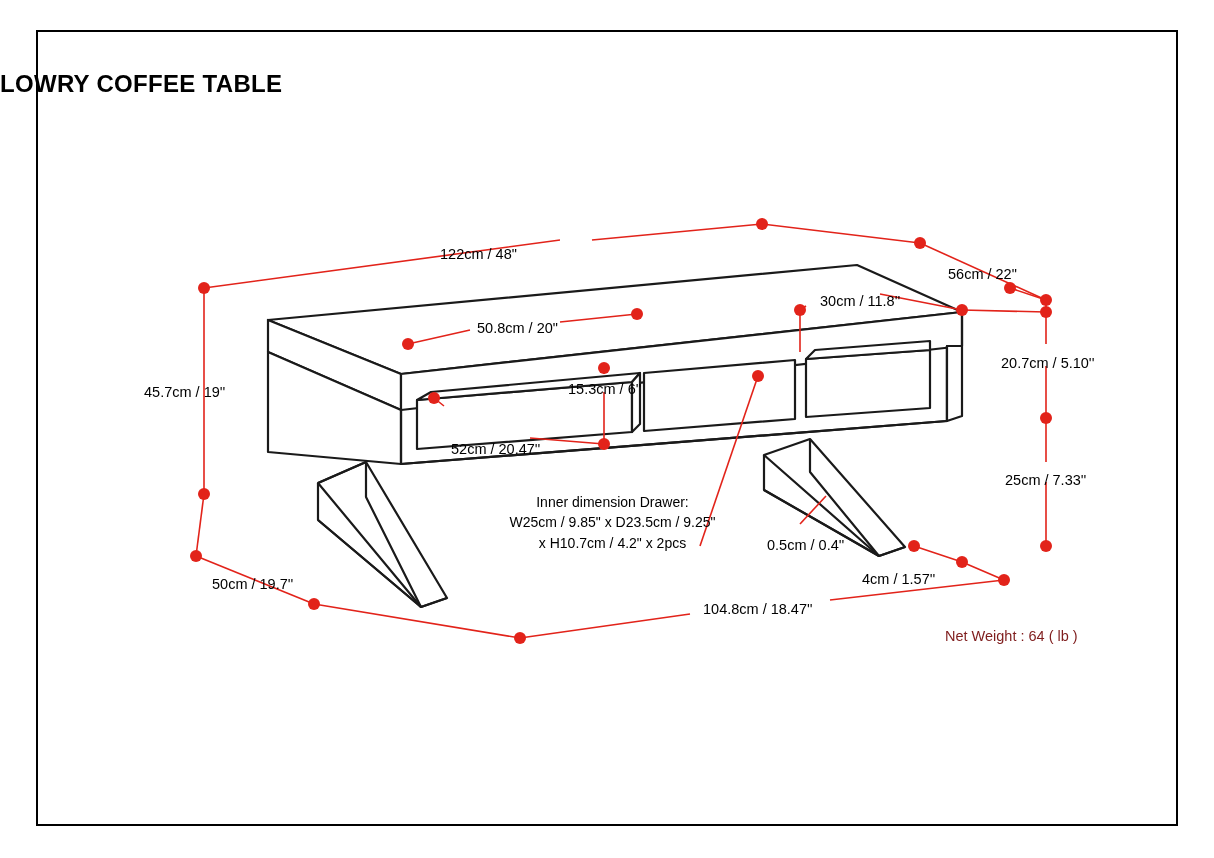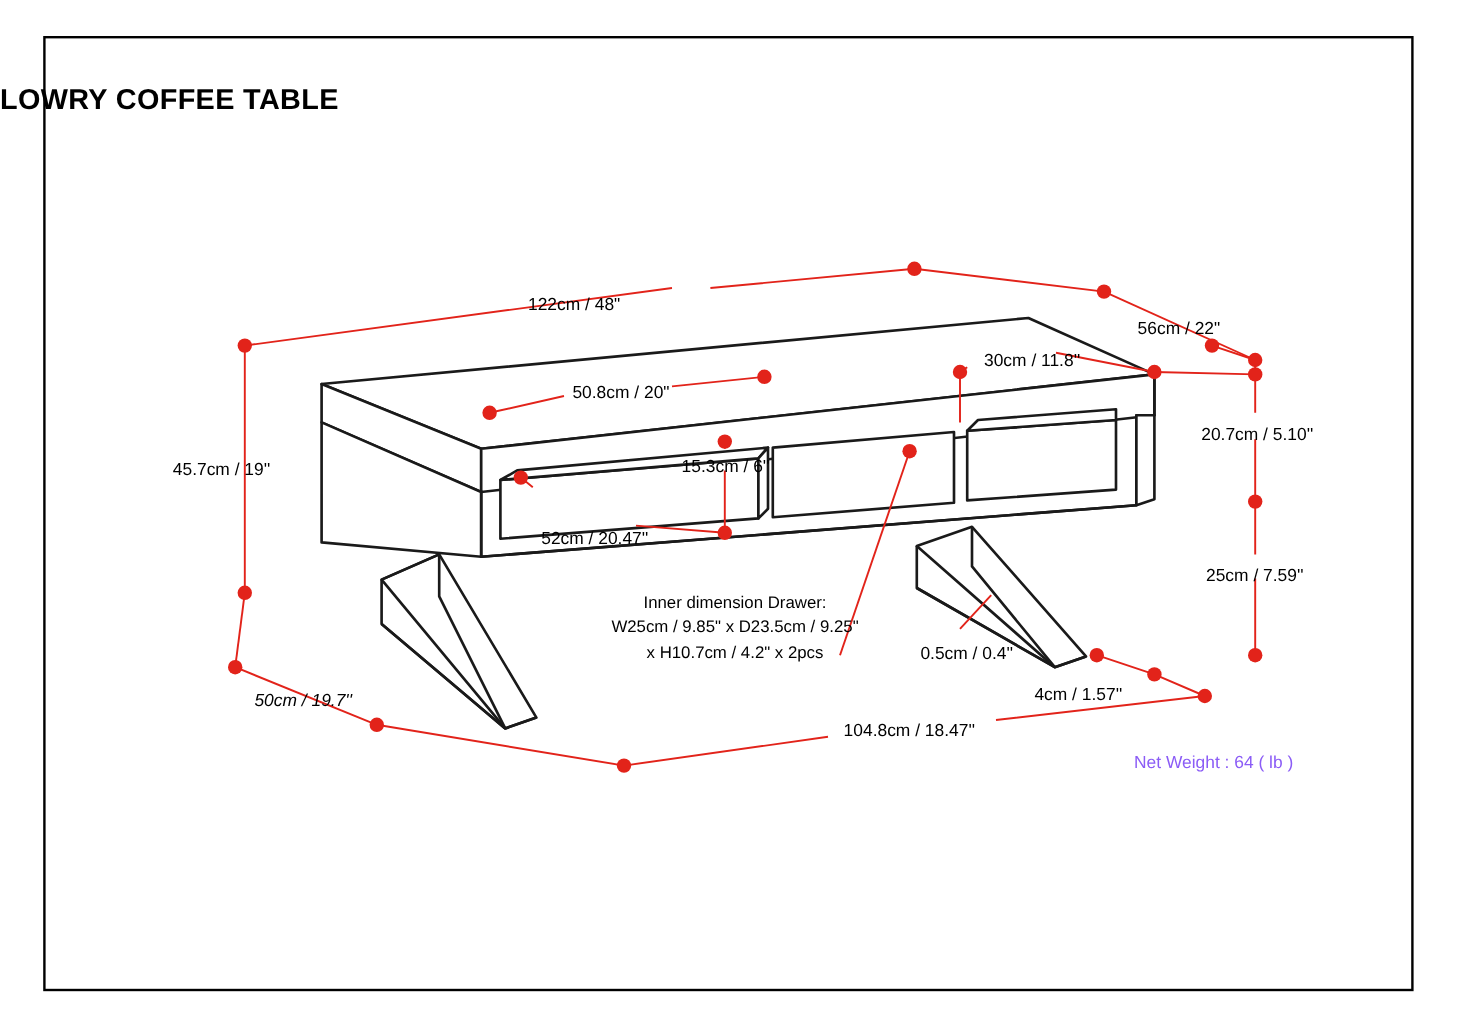--- a/index.html
+++ b/index.html
@@ -57,21 +57,21 @@
     position: absolute;
     font-size: 14px;
     color: #000000;
     line-height: 1.45;
     text-align: center;
     white-space: nowrap;
   }
   .weight {
     position: absolute;
     font-size: 14.5px;
-    color: #8b5cf6;
+    color: #7f1d1d;
     white-space: nowrap;
   }
 </style>
 </head>
 <body>
 
 <div id="sheet">
 
   <div class="border-frame"></div>
 
@@ -179,22 +179,22 @@
   </svg>
 
   <div class="dim-label" style="left:440px; top:246px;">122cm / 48"</div>
   <div class="dim-label" style="left:948px; top:266px;">56cm / 22"</div>
   <div class="dim-label" style="left:820px; top:293px;text-align:right;">30cm / 11.8''</div>
   <div class="dim-label" style="left:477px; top:320px;">50.8cm / 20"</div>
   <div class="dim-label" style="left:144px; top:384px;">45.7cm / 19''</div>
   <div class="dim-label" style="left:568px; top:381px;">15.3cm / 6''</div>
   <div class="dim-label" style="left:1001px; top:355px;">20.7cm / 5.10''</div>
   <div class="dim-label" style="left:451px; top:417px;margin-top:24px;">52cm / 20.47''</div>
-  <div class="dim-label" style="left:1005px; top:472px;">25cm / 7.59''</div>
-  <div class="dim-label" style="left:212px; top:576px;font-style:italic;">50cm / 19.7''</div>
+  <div class="dim-label" style="left:1005px; top:472px;">25cm / 7.33''</div>
+  <div class="dim-label" style="left:212px; top:576px;">50cm / 19.7''</div>
   <div class="dim-label" style="left:767px; top:537px;">0.5cm / 0.4''</div>
   <div class="dim-label" style="left:862px; top:571px;">4cm / 1.57''</div>
   <div class="dim-label" style="left:703px; top:601px;">104.8cm / 18.47''</div>
 
   <div class="note-block" style="left:495px; top:492px; width:235px;">
     <div>Inner dimension Drawer:</div>
     <div>W25cm / 9.85" x D23.5cm / 9.25"</div>
     <div>x H10.7cm / 4.2" x 2pcs</div>
   </div>
 

